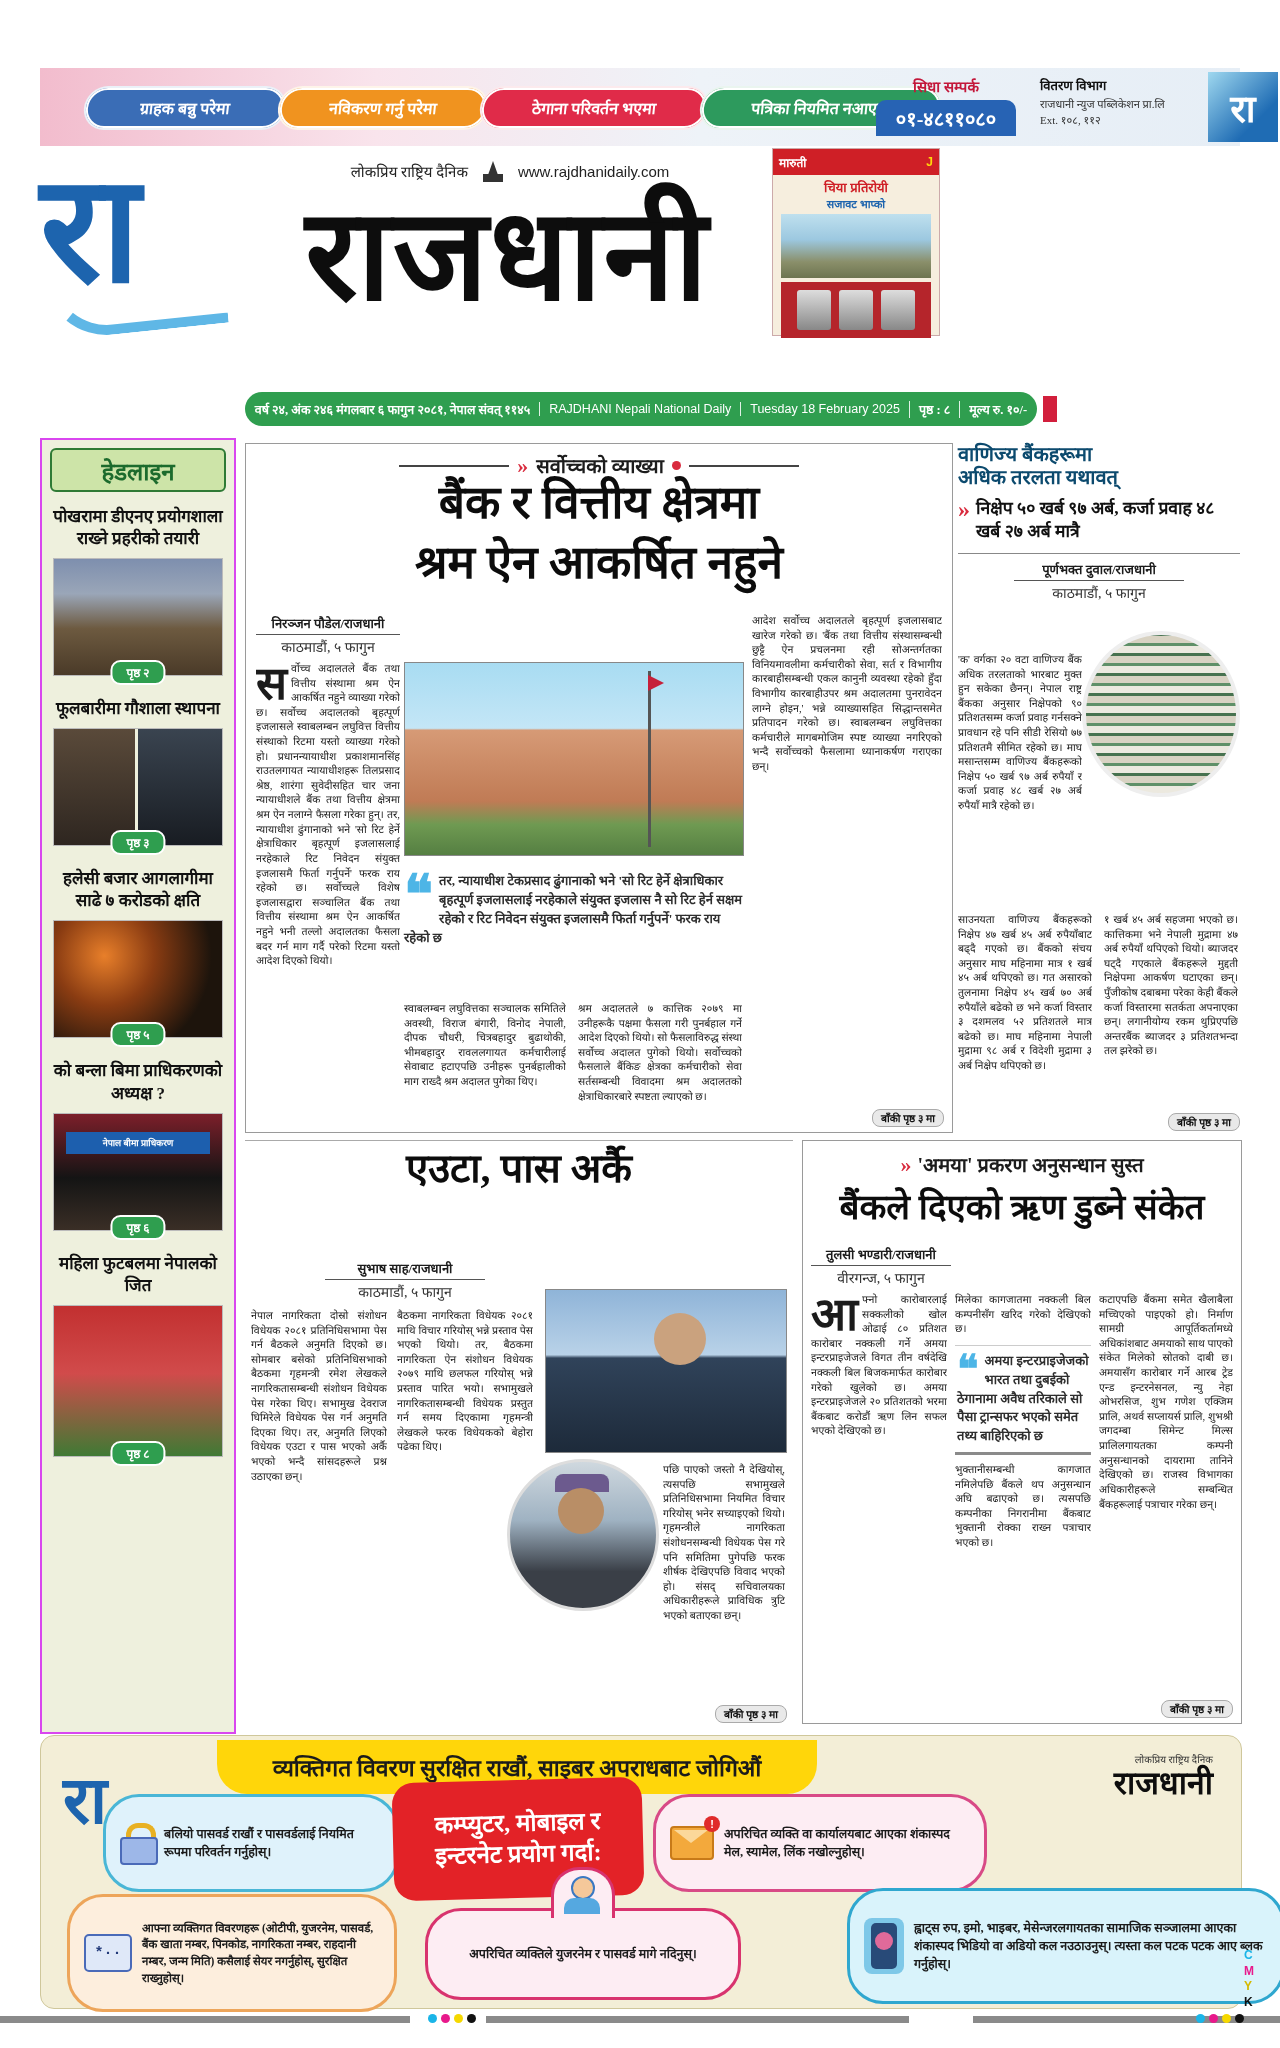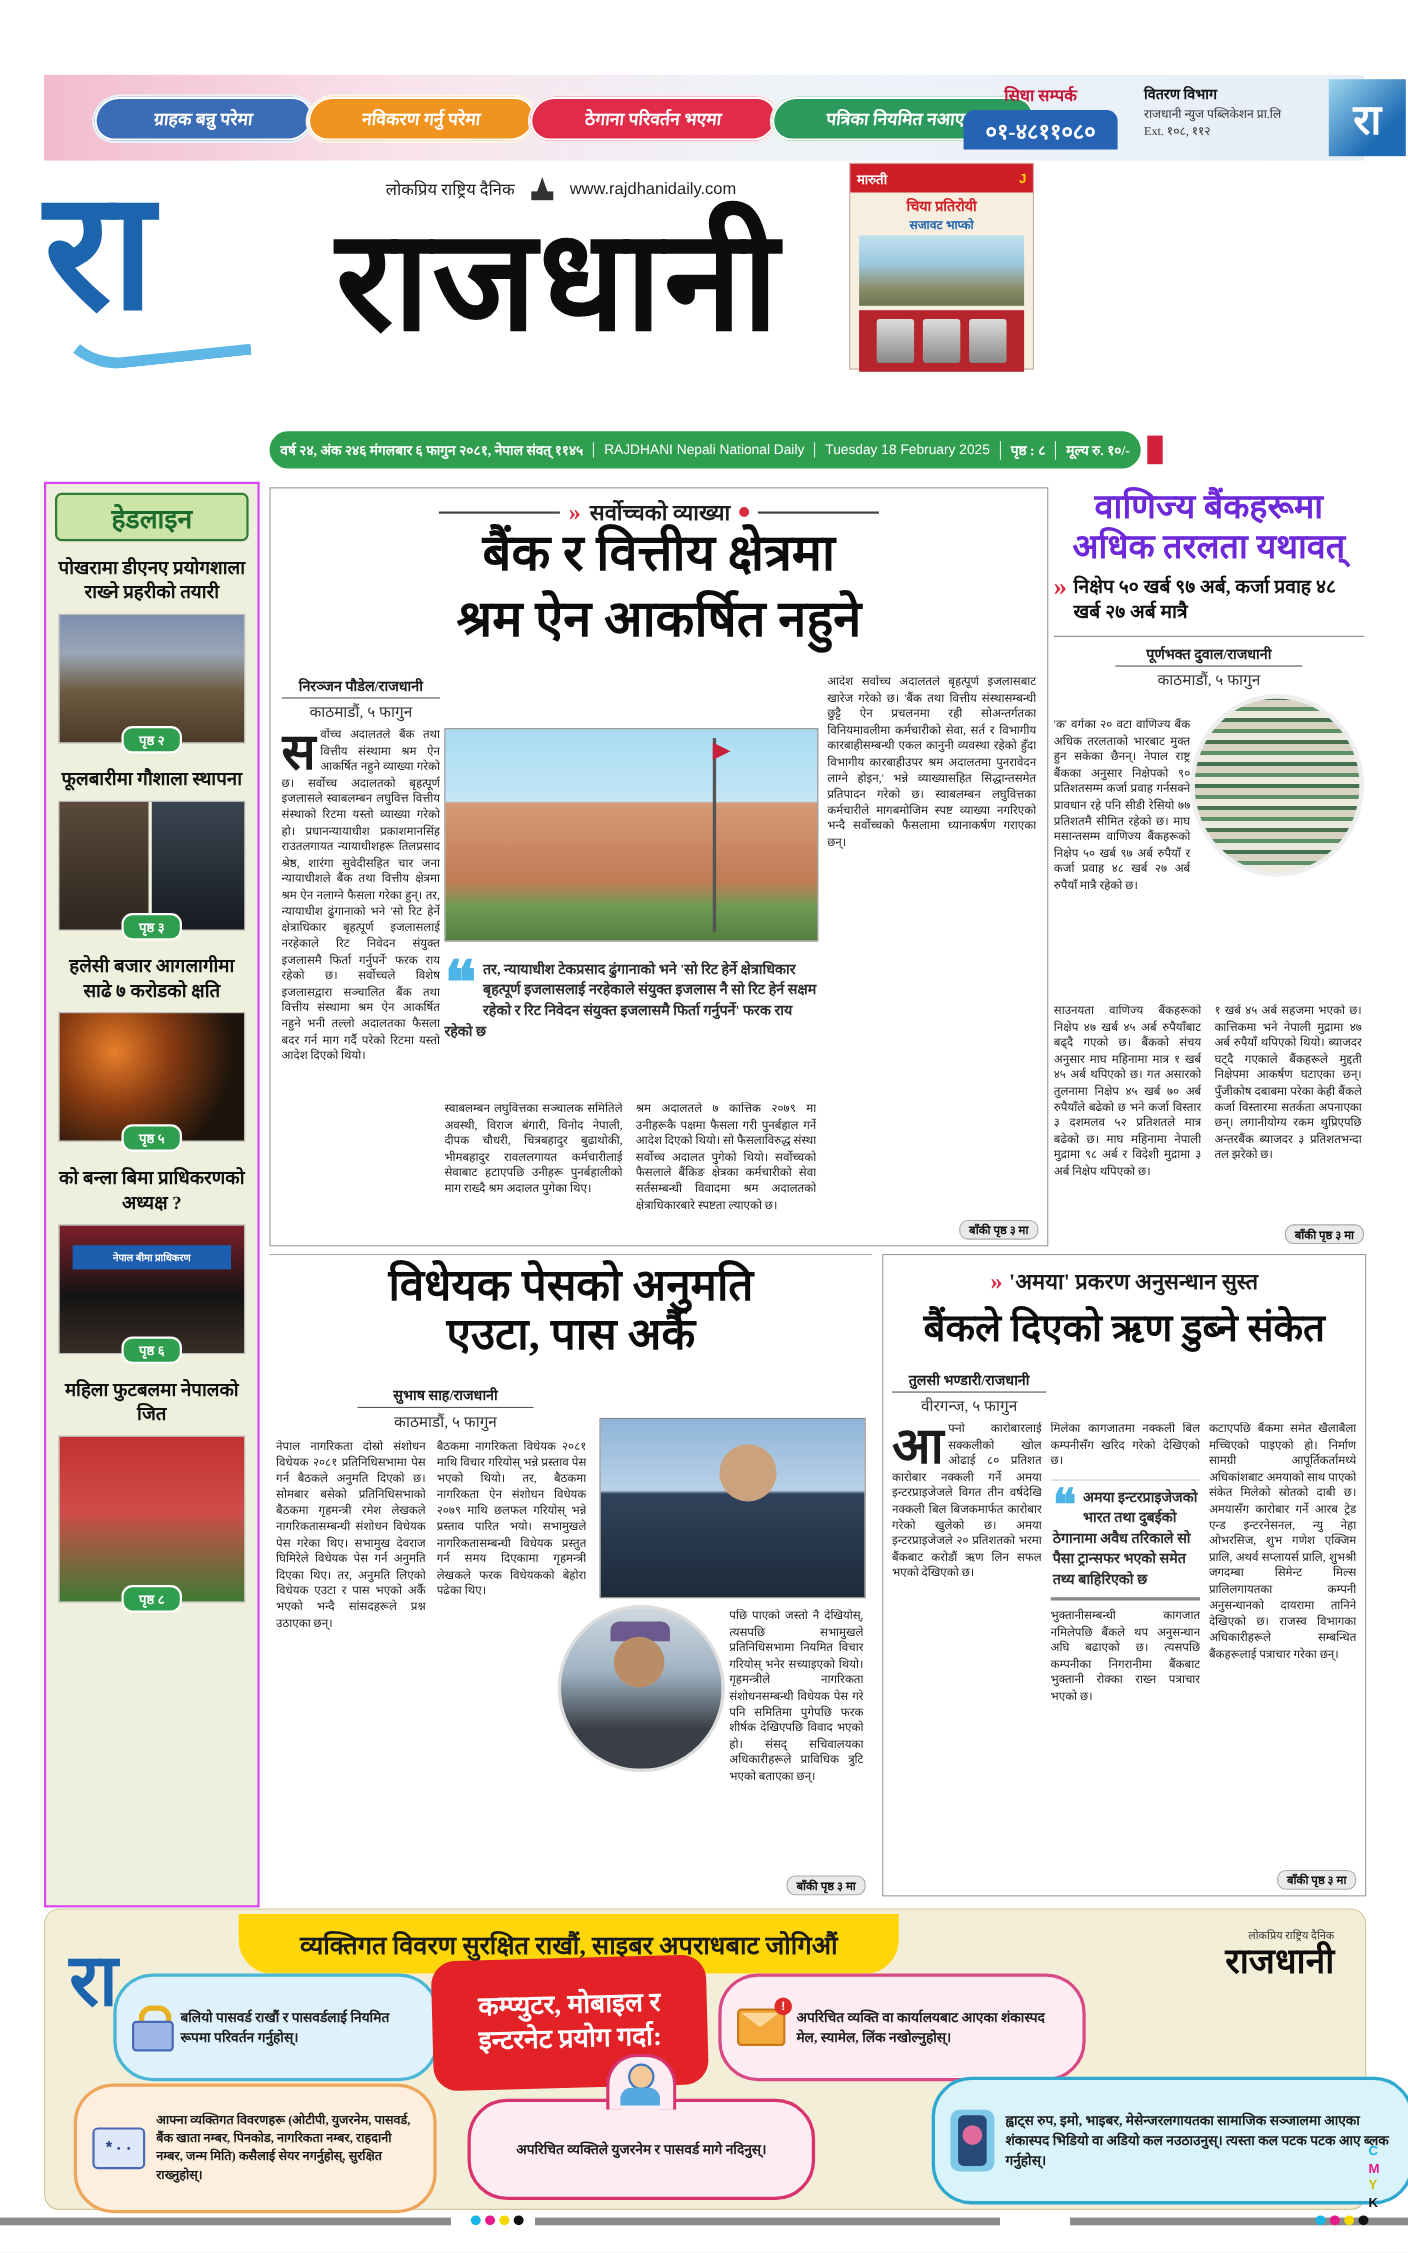--- a/index.html
+++ b/index.html
@@ -82,21 +82,21 @@
   
   .lead-box{left:245px;top:443px;width:706px;height:688px;border:1px solid #9a9a9a;}
   .lead-h{position:absolute;width:100%;text-align:center;font-size:46px;font-weight:700;color:#0c0c0c;line-height:1.0;}
   .lead-photo{position:absolute;left:158px;top:218px;width:338px;height:192px;border:1px solid #888;
     background:linear-gradient(180deg,#a8dcf2 0%,#c4e6f6 34%,#d69a76 35%,#c07b55 72%,#6f9a52 84%,#557f42 100%);}
   .lead-photo .pole{position:absolute;left:72%;top:4%;width:3px;height:92%;background:#555;}
   .lead-photo .flag{position:absolute;left:72%;top:6%;width:0;height:0;border-left:16px solid #c6203a;border-top:8px solid transparent;border-bottom:8px solid transparent;}
   .lead-quote{position:absolute;left:158px;top:428px;width:338px;font-size:13px;line-height:1.45;color:#2e2e2e;font-weight:600;}
   
   .liq{left:958px;top:443px;width:282px;height:688px;}
-  .liq-h{width:100%;text-align:center;font-size:31px;font-weight:700;line-height:1.15;color:#6d28d9;}
+  .liq-h{width:100%;font-size:20px;font-weight:700;line-height:1.15;color:#0c4a6e;}
   .liq-bullet{display:flex;gap:6px;margin-top:8px;}
   .liq-bullet .arr{color:#d92b3e;font-size:24px;font-weight:700;line-height:1;}
   .liq-bullet .tx{font-size:17.5px;font-weight:700;line-height:1.3;color:#111;}
   .money{position:absolute;right:0;top:188px;width:150px;height:158px;border-radius:50%;border:4px solid #eee;
     background:repeating-linear-gradient(0deg,#ece9df 0 7px,#5f9068 7px 10px,#d8d2c2 10px 17px,#47724f 17px 20px);}
   
   .bill{left:245px;top:1140px;width:548px;height:582px;}
   .bill-h{width:100%;text-align:center;font-size:40px;font-weight:700;line-height:1.1;color:#0c0c0c;}
   .bill-photo1{position:absolute;left:300px;top:148px;width:240px;height:162px;border:1px solid #888;
     background:linear-gradient(180deg,#8fb4d8 0%,#b9d2e8 40%,#30435a 42%,#1d2a3a 100%);}
@@ -309,21 +309,20 @@
       <div class="placedate">काठमाडौं, ५ फागुन</div>
     </div>
     <div class="money"></div>
     <div class="abs body10 jt" style="left:0;top:210px;width:124px;height:250px;overflow:hidden">'क' वर्गका २० वटा वाणिज्य बैंक अधिक तरलताको भारबाट मुक्त हुन सकेका छैनन्। नेपाल राष्ट्र बैंकका अनुसार निक्षेपको ९० प्रतिशतसम्म कर्जा प्रवाह गर्नसक्ने प्रावधान रहे पनि सीडी रेसियो ७७ प्रतिशतमै सीमित रहेको छ। माघ मसान्तसम्म वाणिज्य बैंकहरूको निक्षेप ५० खर्ब ९७ अर्ब रुपैयाँ र कर्जा प्रवाह ४८ खर्ब २७ अर्ब रुपैयाँ मात्रै रहेको छ।</div>
     <div class="abs body10 jt" style="left:0;top:470px;width:134px;height:195px;overflow:hidden">साउनयता वाणिज्य बैंकहरूको निक्षेप ४७ खर्ब ४५ अर्ब रुपैयाँबाट बढ्दै गएको छ। बैंकको संचय अनुसार माघ महिनामा मात्र १ खर्ब ४५ अर्ब थपिएको छ। गत असारको तुलनामा निक्षेप ४५ खर्ब ७० अर्ब रुपैयाँले बढेको छ भने कर्जा विस्तार ३ दशमलव ५२ प्रतिशतले मात्र बढेको छ। माघ महिनामा नेपाली मुद्रामा ९८ अर्ब र विदेशी मुद्रामा ३ अर्ब निक्षेप थपिएको छ।</div>
     <div class="abs body10 jt" style="left:146px;top:470px;width:134px;height:195px;overflow:hidden">१ खर्ब ४५ अर्ब सहजमा भएको छ। कात्तिकमा भने नेपाली मुद्रामा ४७ अर्ब रुपैयाँ थपिएको थियो। ब्याजदर घट्दै गएकाले बैंकहरूले मुद्दती निक्षेपमा आकर्षण घटाएका छन्। पुँजीकोष दबाबमा परेका केही बैंकले कर्जा विस्तारमा सतर्कता अपनाएका छन्। लगानीयोग्य रकम थुप्रिएपछि अन्तरबैंक ब्याजदर ३ प्रतिशतभन्दा तल झरेको छ।</div>
     <span class="contbadge" style="right:0;bottom:0">बाँकी पृष्ठ ३ मा</span>
   </div>
 
   <div class="abs bill" style="border-top:1px solid #aaa;padding-top:6px">
-    <div class="bill-h">विधेयक पेसको अनुमति</div>
     <div class="bill-h">एउटा, पास अर्कै</div>
     <div class="abs" style="left:80px;top:118px;width:160px;">
       <div class="byline">सुभाष साह/राजधानी</div>
       <div class="placedate">काठमाडौं, ५ फागुन</div>
     </div>
     <div class="bill-photo1">
         <span class="head1"></span>
       </div>
     <div class="bill-photo2">
         <span class="topi"></span>

